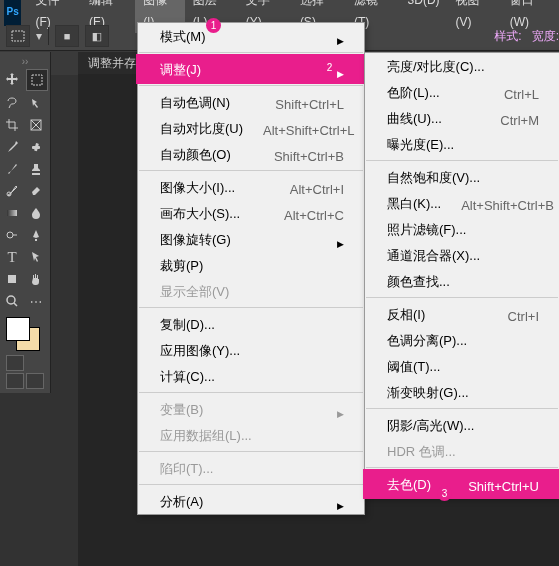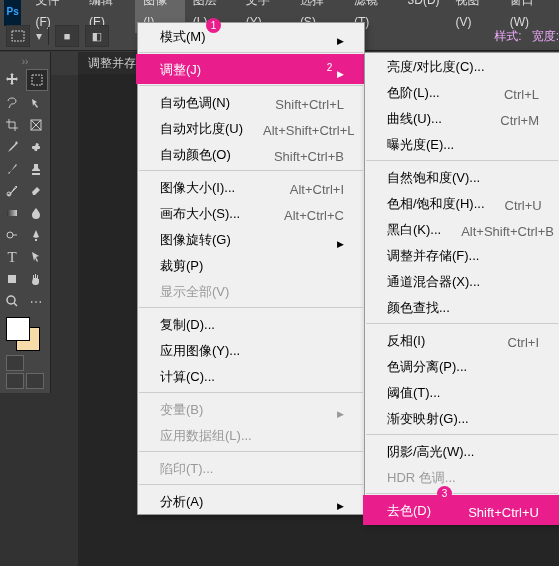--- a/index.html
+++ b/index.html
@@ -295,29 +295,25 @@
       <span class="shortcut">Ctrl+M</span>
     </div>
     <div class="menu-row">
       <span>曝光度(E)...</span>
     </div>
     <div class="menu-sep"></div>
     <div class="menu-row">
       <span>自然饱和度(V)...</span>
     </div>
     <div class="menu-row">
-      <span>色相/饱和度(H)...</span>
-      <span class="shortcut">Ctrl+U</span>
-    </div>
-    <div class="menu-row">
       <span>黑白(K)...</span>
       <span class="shortcut">Alt+Shift+Ctrl+B</span>
     </div>
     <div class="menu-row">
-      <span>调整并存储(F)...</span>
+      <span>照片滤镜(F)...</span>
     </div>
     <div class="menu-row">
       <span>通道混合器(X)...</span>
     </div>
     <div class="menu-row">
       <span>颜色查找...</span>
     </div>
     <div class="menu-sep"></div>
     <div class="menu-row">
       <span>反相(I)</span>

